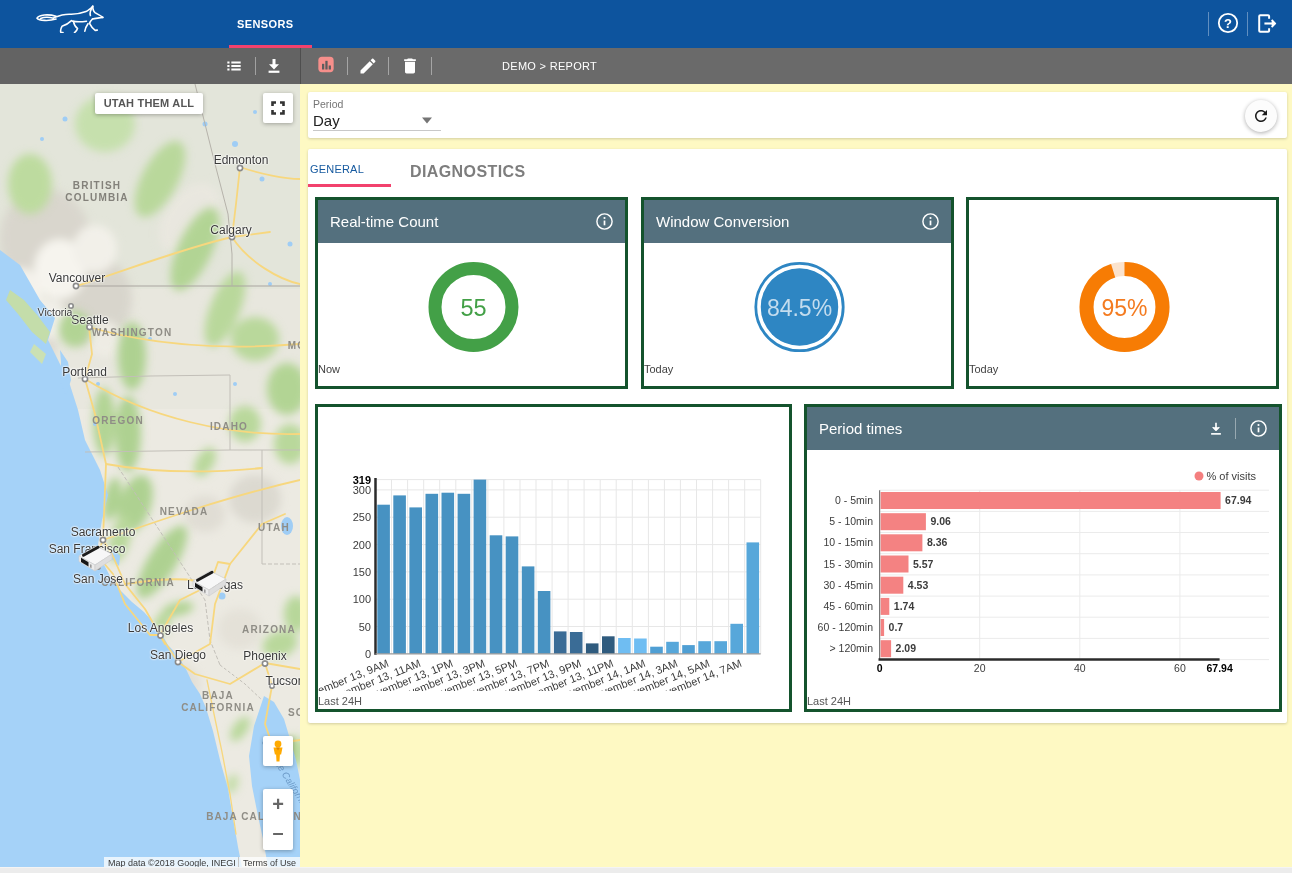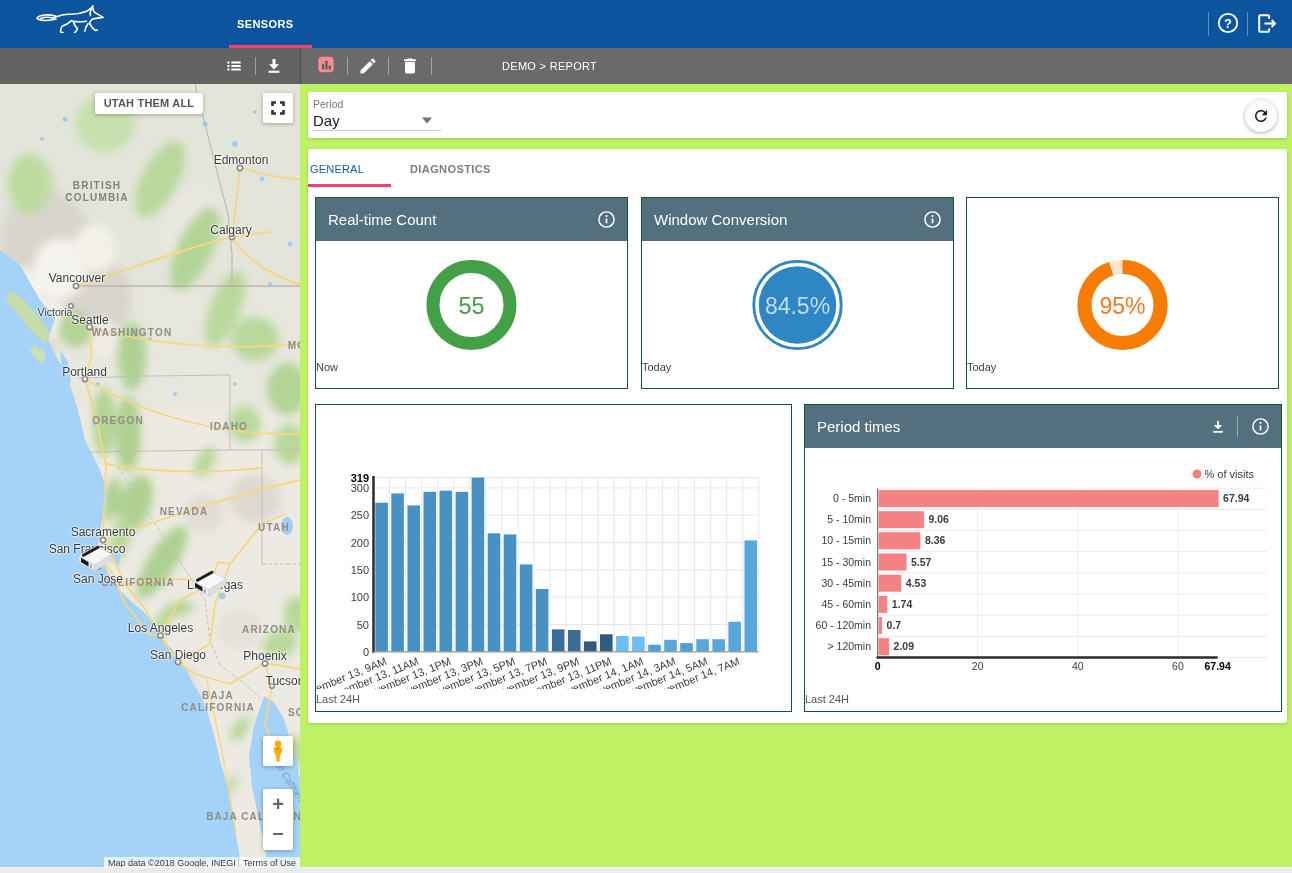--- a/index.html
+++ b/index.html
@@ -14,22 +14,22 @@
   #toolbar-l { position:absolute; left:0; top:48px; width:301px; height:36px; background:#636363; border-right:1px solid #4e4e4e; }
   #toolbar-r { position:absolute; left:301px; top:48px; width:991px; height:36px; background:#6a6a6a; }
   .tb-sep { position:absolute; top:57px; width:1px; height:18px; background:rgba(255,255,255,0.4); }
   #crumb { position:absolute; left:462px; top:60px; color:#fff; font-size:11px; letter-spacing:0.3px;padding-left:40px; }
   
   #map { position:absolute; left:0; top:84px; width:300px; height:783px; overflow:hidden; background:#e9e7df; }
   .mapbtn { position:absolute; background:#fff; border-radius:2px; box-shadow:0 1px 4px rgba(0,0,0,0.3); }
   #showall { left:95px; top:9px; width:108px; height:21px; font-size:11px; font-weight:bold; color:#565656; letter-spacing:0.2px; text-align:center; line-height:21px; }
   #bottomstrip { position:absolute; left:0; top:868px; width:1292px; height:5px; background:#ececec; }
   
-  #content { position:absolute; left:300px; top:84px; width:992px; height:783px; background:#bef264; }
-  .card { position:absolute; background:#fff; border:1px solid #14532d; }
+  #content { position:absolute; left:300px; top:84px; width:992px; height:783px; background:#fef9c3; }
+  .card { position:absolute; background:#fff; border:3px solid #14532d; }
   .cardhead { position:absolute; left:0; top:0; width:100%; height:43px; background:#54707e; color:#fff; font-size:15px; }
   .cardhead span { position:absolute; left:12px; top:13px; }
   .subt { position:absolute; width:100%; font-size:11px; color:#424242; }
 </style>
 </head>
 <body>
 
 <div id="navbar"></div>
 <svg class="abs" style="left:34px;top:3px" width="72" height="30" viewBox="0 0 72 30" fill="none" stroke="#fff" stroke-width="1.6" stroke-linecap="round" stroke-linejoin="round">
   <path d="M22 13.3 C14 10.8, 5 11.8, 3 15.2 C5 17.8, 15 18.2, 22 16.0"></path>
@@ -322,21 +322,21 @@
     <div style="position:absolute;left:5px;top:38px;width:128px;height:1px;background:#c8c8c8"></div>
     <div style="position:absolute;left:937px;top:8px;width:32px;height:32px;border-radius:50%;background:#fcfcfc;box-shadow:0 1px 4px rgba(0,0,0,0.32)">
       <svg style="position:absolute;left:7px;top:7px" width="18" height="18" viewBox="0 0 24 24" fill="#1b1b1b">
           <path d="M17.65 6.35 C16.2 4.9 14.21 4 12 4 c-4.42 0-7.99 3.58-7.99 8 s3.57 8 7.99 8 c3.73 0 6.84-2.55 7.73-6 h-2.08 c-.82 2.33-3.04 4-5.65 4 -3.31 0-6-2.69-6-6 s2.69-6 6-6 c1.66 0 3.14 .69 4.22 1.78 L13 11 h7 V4 l-2.35 2.35 z"></path>
         </svg>
     </div>
   </div>
 
   <div class="card" style="left:8px;top:65px;width:979px;height:574px;border:none;box-shadow:0 1px 3px rgba(0,0,0,0.18);border-radius:2px"></div>
   <div style="position:absolute;left:10px;top:79px;font-size:11px;font-weight:normal;color:#15599f;letter-spacing:0.2px">GENERAL</div>
-  <div style="position:absolute;left:110px;top:79px;font-size:11px;font-weight:bold;color:#7d7d7d;letter-spacing:0.4px">DIAGNOSTICS</div>
+  <div style="position:absolute;left:110px;top:79px;font-size:16px;font-weight:bold;color:#7d7d7d;letter-spacing:0.4px">DIAGNOSTICS</div>
   <div style="position:absolute;left:8px;top:100px;width:83px;height:2.5px;background:#f2416d"></div>
 
   <div class="card" style="left:15px;top:113px;width:313px;height:192px">
     <div class="cardhead">
         <span>Real-time Count</span>
       <svg style="position:absolute;right:11px;top:12px" width="19" height="19" viewBox="0 0 20 20" fill="none">
           <circle cx="10" cy="10" r="8" stroke="#fff" stroke-width="1.5"></circle>
           <circle cx="10" cy="6.3" r="1.15" fill="#fff"></circle>
           <path d="M10 9 V14" stroke="#fff" stroke-width="1.8"></path>
         </svg>

